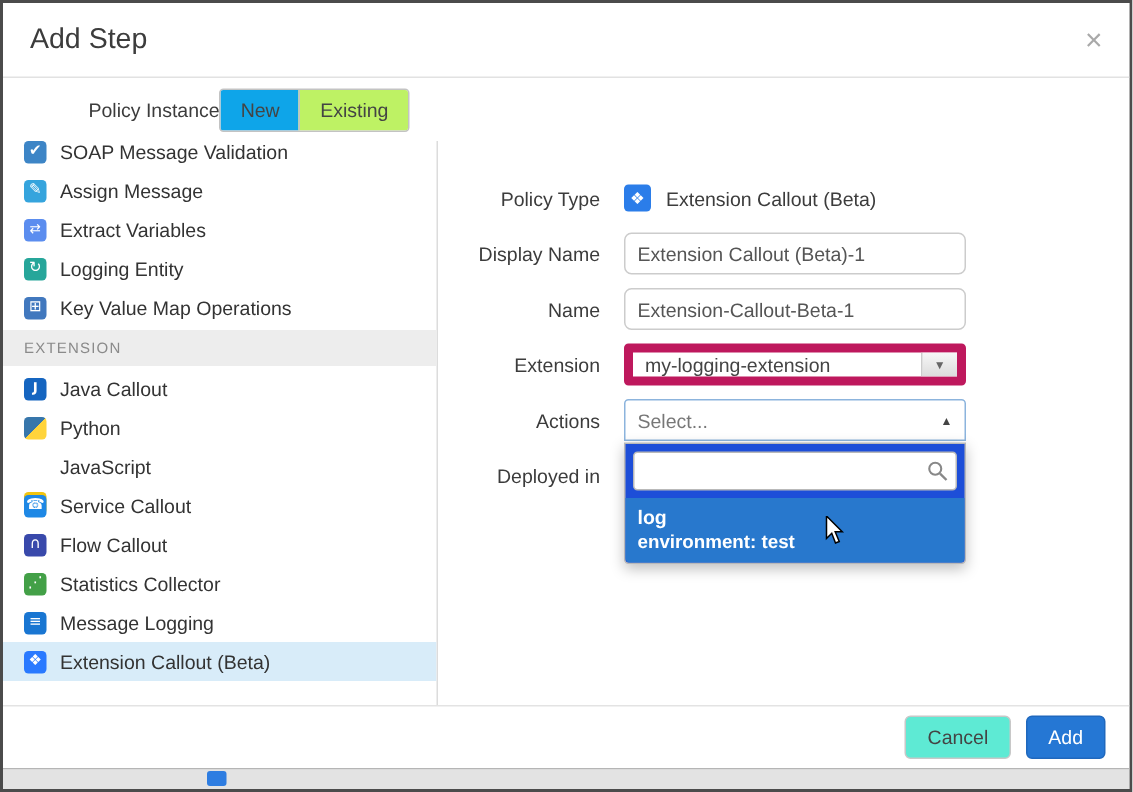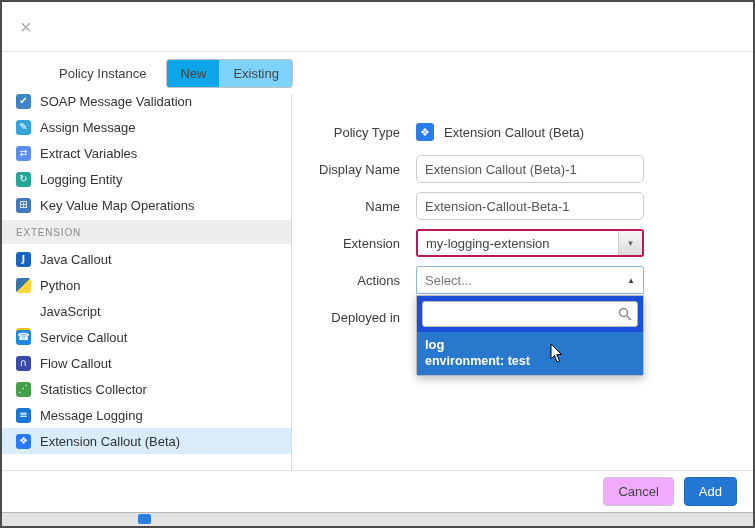--- a/index.html
+++ b/index.html
@@ -32,31 +32,31 @@
     flex:0 0 50px;
   }
   .modal-title { font-size:19px; font-weight:500; color:#3c3c3c; }
   .close-x { font-size:20px; color:#a9a9a9; cursor:pointer; line-height:1; }
   
   .tabs-row {
     height:42px; flex:0 0 42px;
     display:flex; align-items:center;
     padding-left:57px;
   }
-  .pi-label { font-size:13px; color:#3c3c3c; margin-right:20px; }
+  .pi-label { font-size:13px; color:#3c3c3c; margin-right:0; }
   .toggle-group {
     display:inline-flex;
     border:1px solid #c3c3c3;
     border-radius:3px;
     overflow:hidden;
     background:#f2f2f2;
   }
   .toggle {
     padding:6px 13px; font-size:13px; color:#444;
-    background:#7dd3fc; border:none; cursor:pointer;
+    background:#bef264; border:none; cursor:pointer;
     font-family:inherit;
   }
   .toggle + .toggle { border-left:1px solid #c3c3c3; }
   .toggle.selected { background:#0ea5e9; }
   
   .body { flex:1; display:flex; min-height:0; }
   .left-panel { width:290px; flex:0 0 290px; border-right:1px solid #dcdcdc; overflow:hidden; }
   .list-scroll { margin-top:-6px; }
   .list-item {
     height:26px; display:flex; align-items:center;
@@ -102,21 +102,21 @@
   }
   .pt-value { font-size:13px; color:#3c3c3c; }
   .f-input {
     width:228px; height:28px;
     border:1px solid #ccc; border-radius:5px;
     padding:0 8px; font-size:13px; color:#555;
     font-family:inherit; background:#fff;
   }
   .select-closed {
     width:228px; height:28px;
-    border:2px solid #be185d; border-radius:3px;
+    border:6px solid #be185d; border-radius:3px;
     display:flex; align-items:center; background:#fff; overflow:hidden;
     cursor:pointer;
   }
   .select-text { flex:1; padding:0 8px; font-size:13px; color:#444; }
   .select-arrow {
     width:24px; height:100%; border-left:1px solid #ccc;
     background:linear-gradient(#f7f7f7,#dcdcdc);
     display:flex; align-items:center; justify-content:center;
     color:#666; font-size:8px;
   }
@@ -157,37 +157,38 @@
   .modal-footer {
     flex:0 0 42px; height:42px;
     border-top:1px solid #e3e3e3;
     display:flex; align-items:center; justify-content:flex-end;
     padding:0 16px; gap:10px;
   }
   .btn {
     font-size:13px; border-radius:4px; padding:6px 14px;
     cursor:pointer; font-family:inherit;
   }
-  .btn-cancel { background:#f0abfc; border:1px solid #c8c8c8; color:#444; }
+  .btn-cancel { background:#5eead4; border:1px solid #c8c8c8; color:#444; }
   .btn-add { background:#2577d4; border:1px solid #2068bd; color:#fff; }
   
   .page-strip { height:13px; background:#e3e3e3; position:relative; }
   .strip-icon {
     position:absolute; left:136px; top:1px;
     width:13px; height:10px; background:#2e7de1; border-radius:2px;
     display:block;
   }
 </style>
 </head>
 <body>
 
 <div class="frame">
   <div class="modal">
 
     <div class="modal-header">
+      <div class="modal-title">Add Step</div>
       <span class="close-x">×</span>
     </div>
 
     <div class="tabs-row">
       <span class="pi-label">Policy Instance</span>
       <div class="toggle-group">
         <button class="toggle selected">New</button>
         <button class="toggle">Existing</button>
       </div>
     </div>

